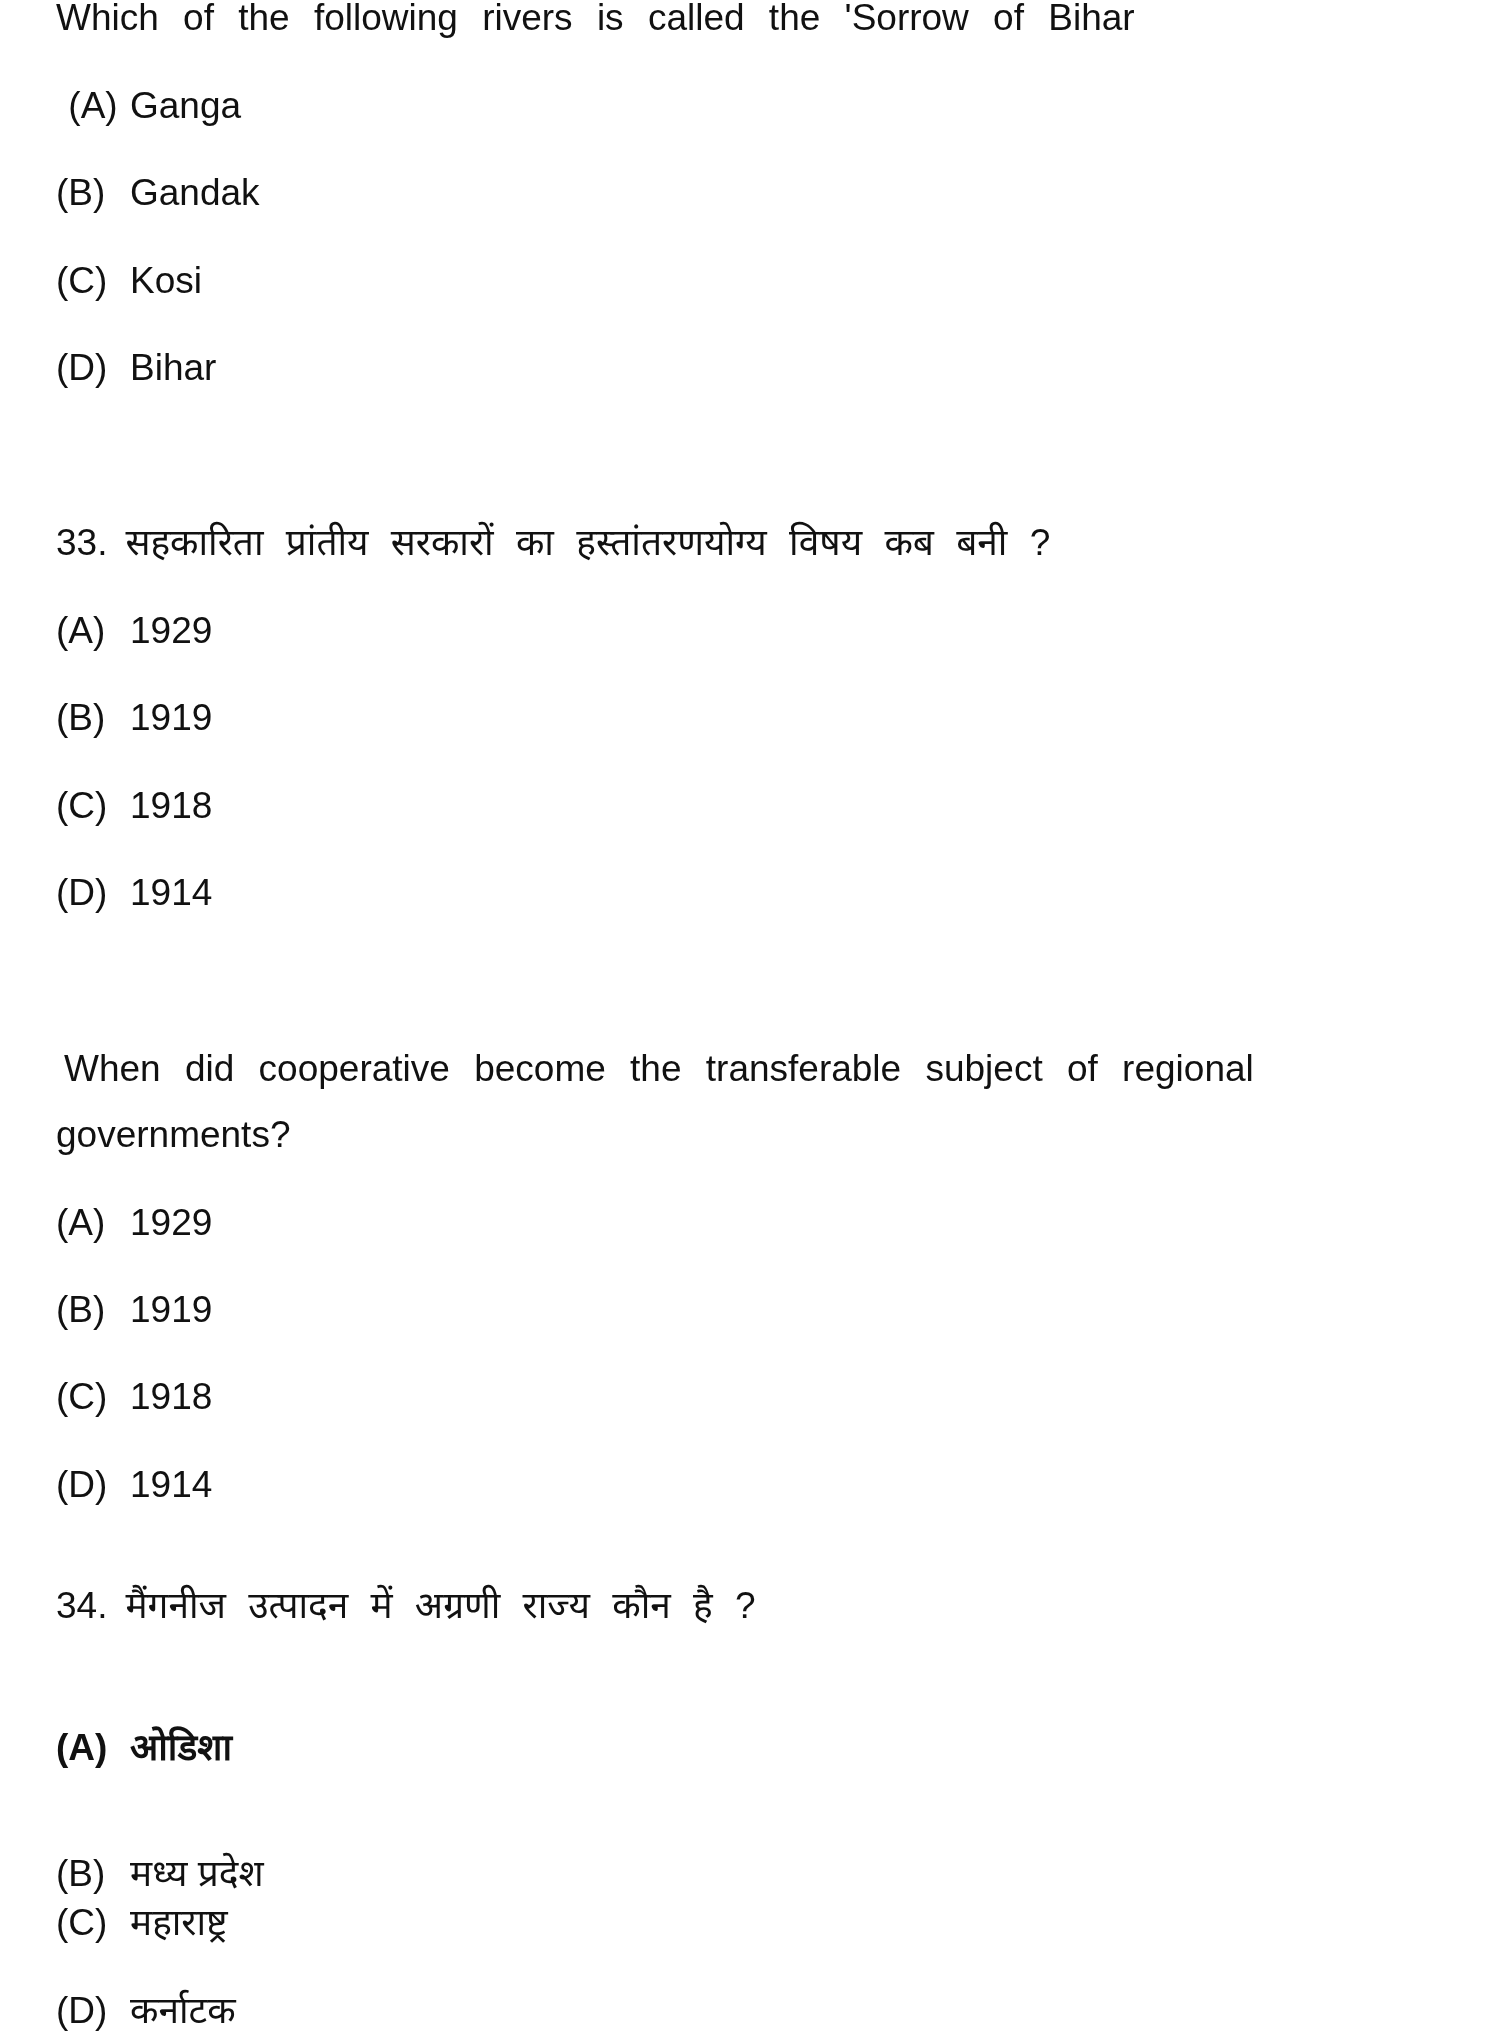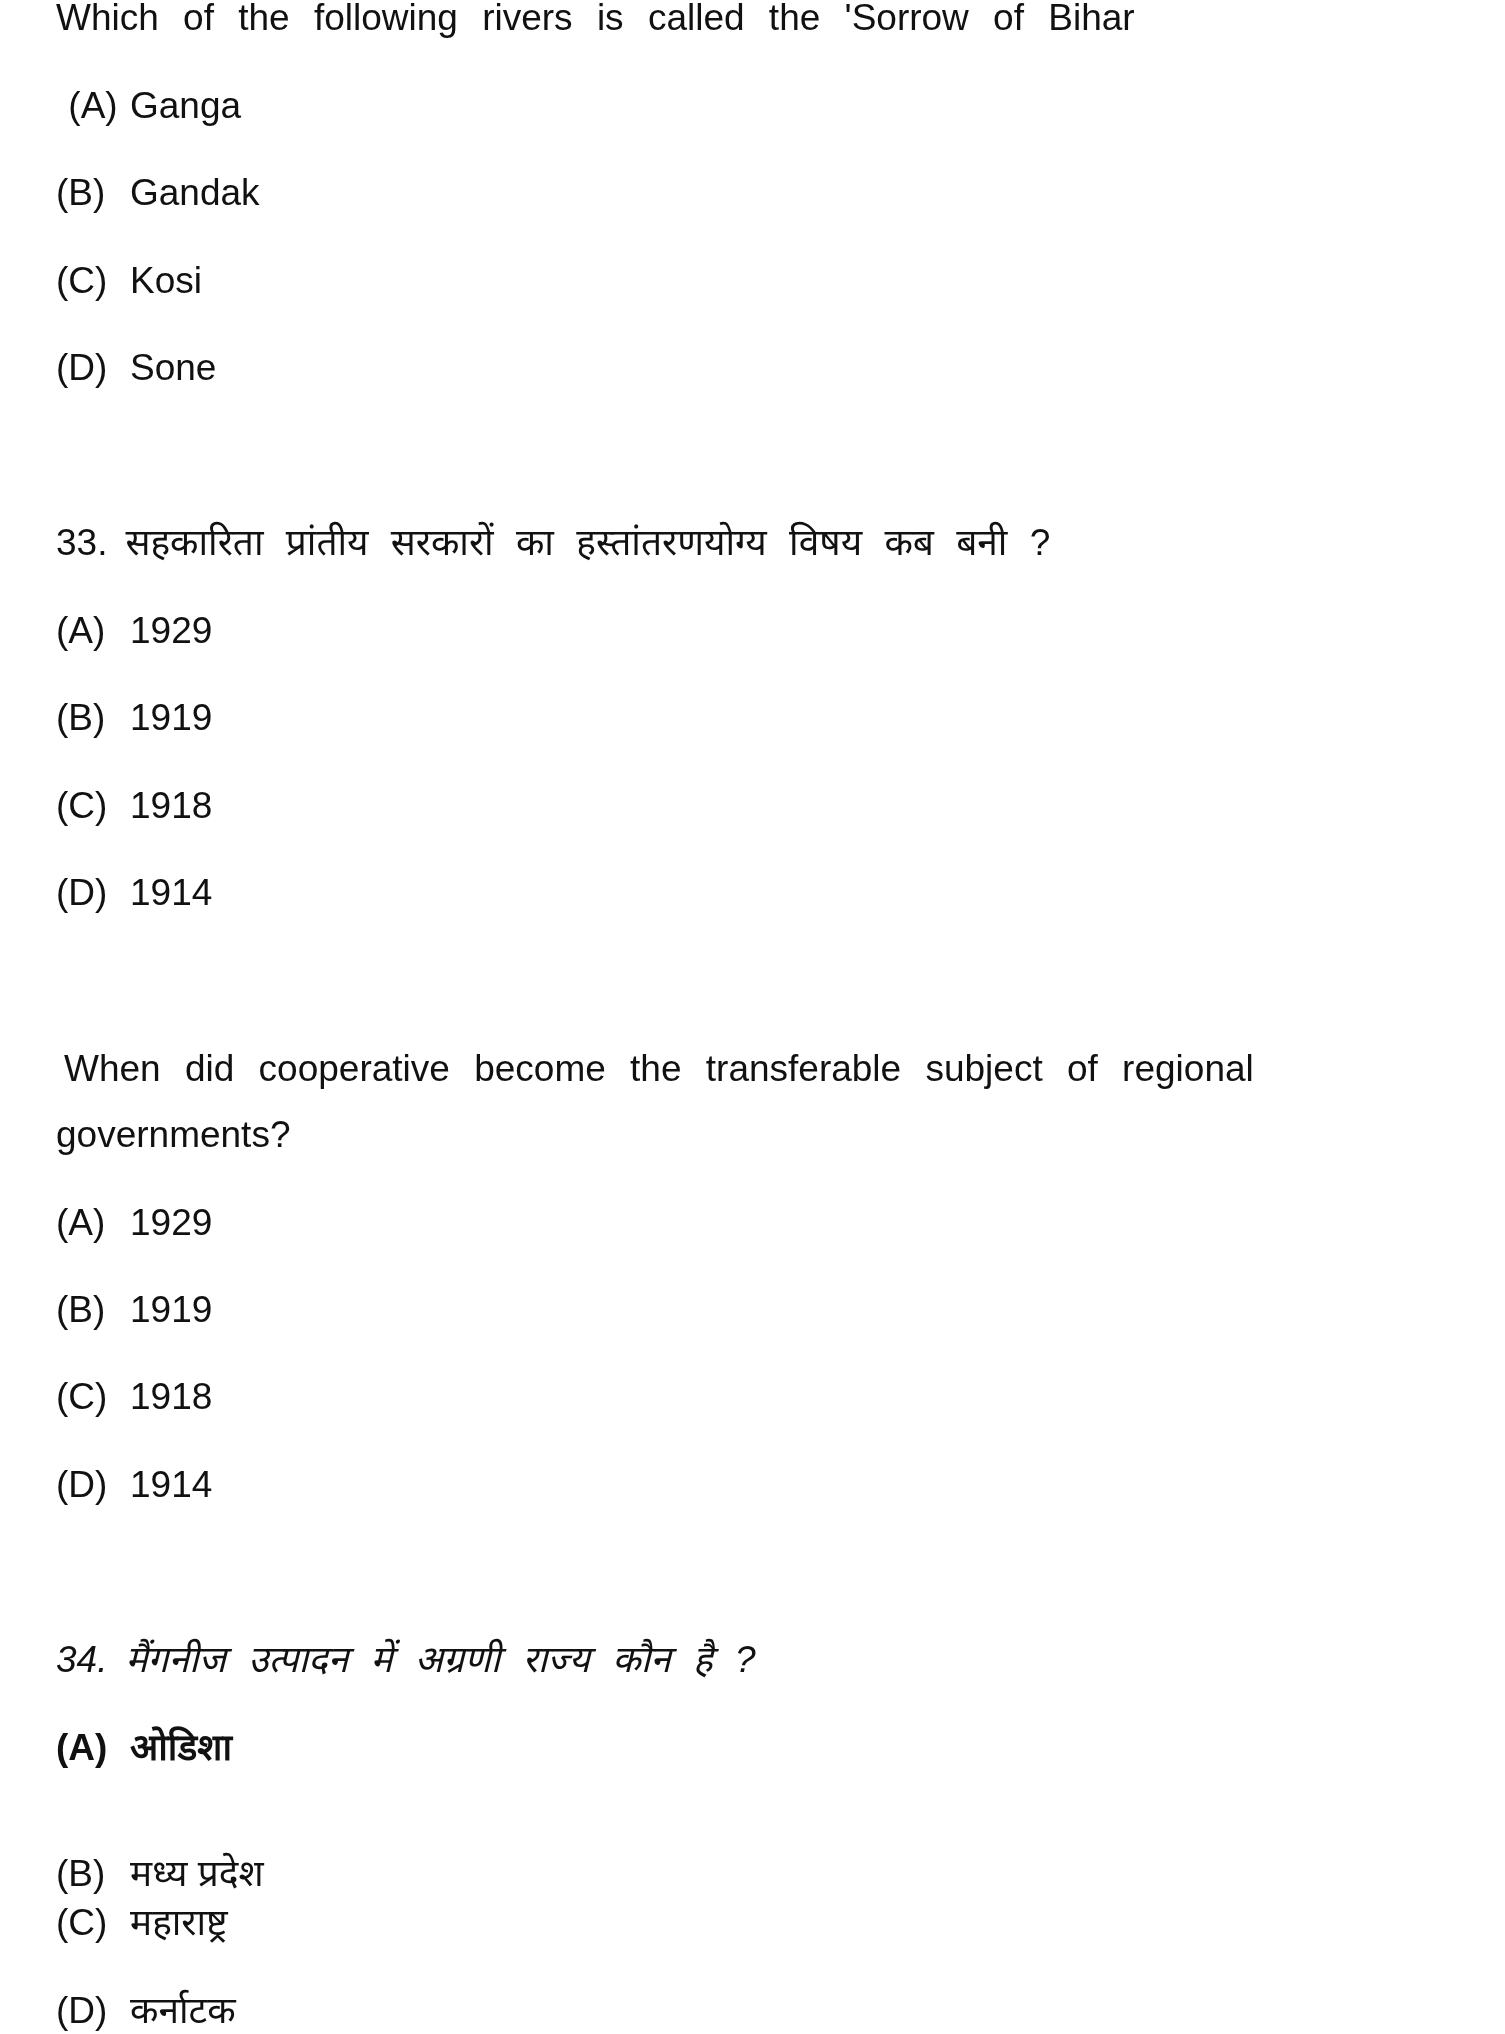--- a/index.html
+++ b/index.html
@@ -41,21 +41,21 @@
 <div class="line" style="top:84px;text-align:center;">
   <span class="opt-letter">(A)</span><span>Ganga</span>
 </div>
 <div class="line" style="top:171px;">
   <span class="opt-letter">(B)</span><span>Gandak</span>
 </div>
 <div class="line" style="top:259px;">
   <span class="opt-letter">(C)</span><span>Kosi</span>
 </div>
 <div class="line" style="top:346px;">
-  <span class="opt-letter">(D)</span><span>Sone</span>
+  <span class="opt-letter">(D)</span><span>Bihar</span>
 </div>
 
 <div class="line justified" style="top:521px; word-spacing:12px;">
   <span class="q-num">33.</span><span>सहकारिता प्रांतीय सरकारों का हस्तांतरणयोग्य विषय कब बनी ?</span>
 </div>
 
 <div class="line" style="top:609px;">
   <span class="opt-letter">(A)</span><span>1929</span>
 </div>
 <div class="line" style="top:696px;">
@@ -77,21 +77,21 @@
 <div class="line" style="top:1288px;">
   <span class="opt-letter">(B)</span><span>1919</span>
 </div>
 <div class="line" style="top:1375px;">
   <span class="opt-letter">(C)</span><span>1918</span>
 </div>
 <div class="line" style="top:1463px;">
   <span class="opt-letter">(D)</span><span>1914</span>
 </div>
 
-<div class="line justified" style="top:1638px; word-spacing:12px;font-style:italic;">
+<div class="line justified" style="top:1584px; word-spacing:12px;">
   <span class="q-num">34.</span><span>मैंगनीज उत्पादन में अग्रणी राज्य कौन है ?</span>
 </div>
 
 <div class="line" style="top:1726px;font-weight:bold;">
   <span class="opt-letter">(A)</span><span>ओडिशा</span>
 </div>
 <div class="line" style="top:1852px;">
   <span class="opt-letter">(B)</span><span>मध्य प्रदेश</span>
 </div>
 <div class="line" style="top:1901px;">

